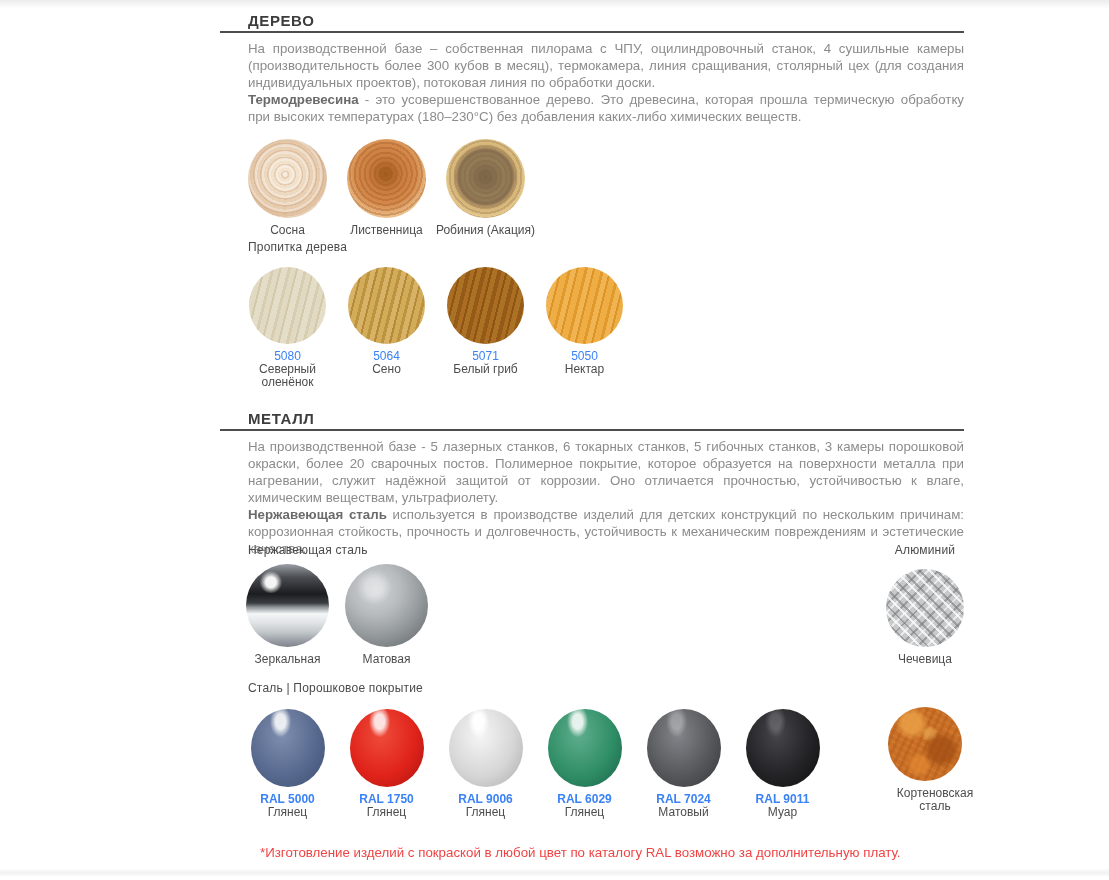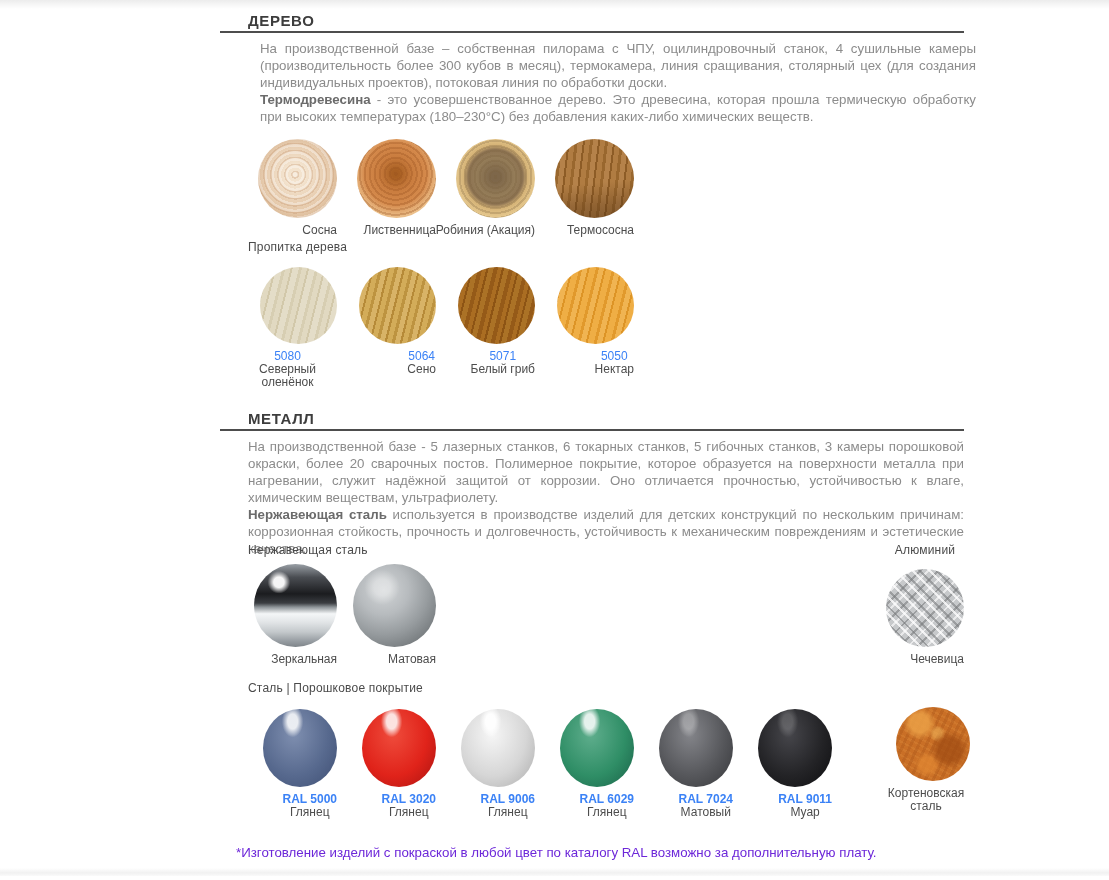--- a/index.html
+++ b/index.html
@@ -15,21 +15,21 @@
   .rule { position:absolute; left:220px; width:744px; height:2px; background:#4d4d4d; }
 
   .body-text { position:absolute; left:248px; width:716px; font-size:13.3px; line-height:17px;
     color:#8c8c8c; text-align:justify; }
   .body-text b { color:#6b6b6b; }
   .body-text p + p { margin-top:0; }
 
   .sub-title { position:absolute; font-size:12px; color:#4a4a4a; letter-spacing:.2px; }
 
   .swatch-row { position:absolute; display:flex; }
-  .swatch-col { width:99px; display:flex; flex-direction:column; align-items:flex-end; }
+  .swatch-col { width:99px; display:flex; flex-direction:column; align-items:center; }
   .swatch-col.wide { width:90px; }
   .label { margin-top:6px; font-size:12px; line-height:13px; color:#4d4d4d; text-align:center; }
   .label .code { color:#3b82f6; }
   .label.nowrap { white-space:nowrap; }
 
   .circle { border-radius:50%; }
 
   
   .c-sosna { width:79px; height:79px;
     background:
@@ -88,52 +88,48 @@
     background:
       radial-gradient(ellipse at 40% 16%, rgba(255,255,255,var(--hl,.9)) 0 8%, rgba(255,255,255,0) 17%),
       radial-gradient(ellipse at 42% 32%, var(--light) 0%, var(--base) 56%, var(--dark) 100%); }
   .b-5000 { --light:#7f8fb0; --base:#57698e; --dark:#3e4e72; --hl:.85; }
   .b-3020 { --light:#ef4c3c; --base:#e0231a; --dark:#a81310; --hl:.85; }
   .b-9006 { --light:#f6f6f6; --base:#d6d6d6; --dark:#aaaaaa; --hl:.95; }
   .b-6029 { --light:#5fae8d; --base:#2f8e66; --dark:#196047; --hl:.85; }
   .b-7024 { --light:#84858a; --base:#56575b; --dark:#353639; --hl:.3; }
   .b-9011 { --light:#46464b; --base:#232326; --dark:#0d0d0f; --hl:.18; }
 
-  .footer-note { position:absolute; left:236px; top:845px; font-size:13.3px; color:#6d28d9; }
+  .footer-note { position:absolute; left:260px; top:845px; font-size:13.3px; color:#ef4444; }
 </style>
 </head>
 <body>
 
 <div class="page">
   <div class="edge-band-top"></div>
 
   <div class="sec-title" style="top:12px;">ДЕРЕВО</div>
   <div class="rule" style="top:31px;"></div>
 
-  <div class="body-text" style="top:40px;margin-left:12px;">
+  <div class="body-text" style="top:40px;">
     <p>На производственной базе – собственная пилорама с ЧПУ, оцилиндровочный станок, 4 сушильные камеры (производительность более 300 кубов в месяц), термокамера, линия сращивания, столярный цех (для создания индивидуальных проектов), потоковая линия по обработки доски.</p>
     <p><b>Термодревесина</b><span> - это усовершенствованное дерево. Это древесина, которая прошла термическую обработку при высоких температурах (180–230°С) без добавления каких-либо химических веществ.</span></p>
   </div>
 
   <div class="swatch-row" style="top:139px; left:238px;">
     <div class="swatch-col">
       <div class="circle c-sosna"></div>
       <div class="label nowrap">Сосна</div>
     </div>
     <div class="swatch-col">
       <div class="circle c-listv"></div>
       <div class="label nowrap">Лиственница</div>
     </div>
     <div class="swatch-col">
       <div class="circle c-robinia"></div>
       <div class="label nowrap">Робиния (Акация)</div>
-    </div>
-    <div class="swatch-col">
-      <div class="circle c-thermo"></div>
-      <div class="label nowrap">Термососна</div>
     </div>
   </div>
 
   <div class="sub-title" style="top:240px; left:248px;">Пропитка дерева</div>
 
   <div class="swatch-row" style="top:267px; left:238px;">
     <div class="swatch-col">
       <div class="circle c-imp c-5080" style="background-color: rgb(222, 213, 188);"></div>
       <div class="label">
         <div class="code">5080</div>
@@ -196,21 +192,21 @@
     <div class="swatch-col">
       <div class="ball b-5000"></div>
       <div class="label">
         <div class="code" style="font-weight:bold;">RAL 5000</div>
         <div>Глянец</div>
       </div>
     </div>
     <div class="swatch-col">
       <div class="ball b-3020"></div>
       <div class="label">
-        <div class="code" style="font-weight:bold;">RAL 3020</div>
+        <div class="code" style="font-weight:bold;">RAL 1750</div>
         <div>Глянец</div>
       </div>
     </div>
     <div class="swatch-col">
       <div class="ball b-9006"></div>
       <div class="label">
         <div class="code" style="font-weight:bold;">RAL 9006</div>
         <div>Глянец</div>
       </div>
     </div>

